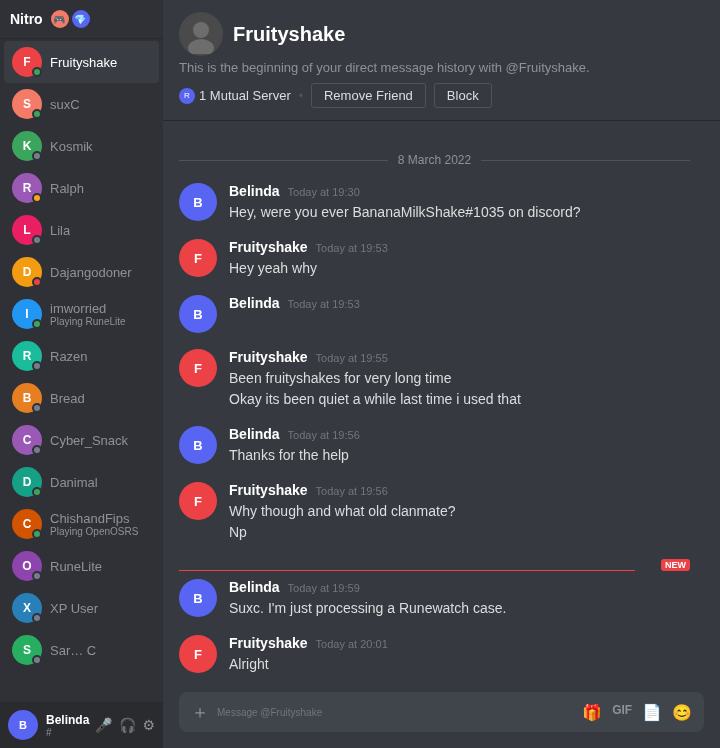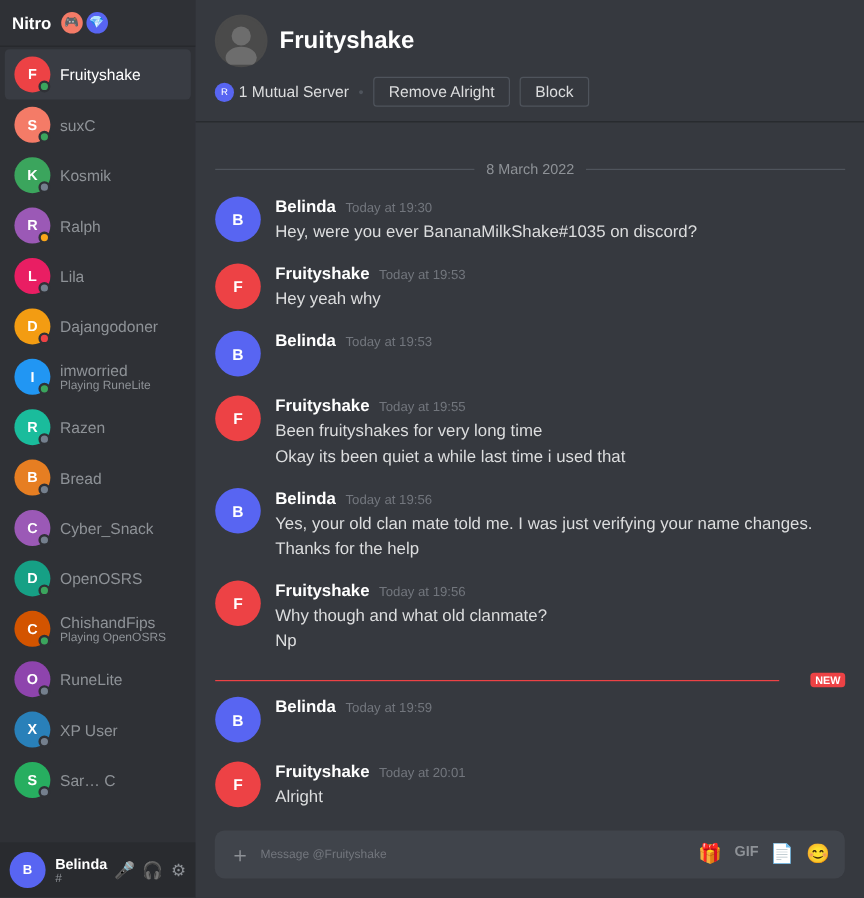--- a/index.html
+++ b/index.html
@@ -271,21 +271,21 @@
       cursor: pointer;
       border: 1px solid #4f545c;
       background: transparent;
       color: #dcddde;
     }
 
     
     .chat-area {
       flex: 1;
       overflow-y: auto;
-      padding: 16px 16px 8px 16px;
+      padding: 16px 30px 8px 16px;
     }
 
     .chat-date-divider {
       display: flex;
       align-items: center;
       margin: 16px 0;
       gap: 10px;
       color: #8e9297;
       font-size: 12px;
       font-weight: 500;
@@ -353,21 +353,21 @@
       font-size: 9px;
       font-weight: 700;
       padding: 1px 4px;
       border-radius: 3px;
       margin-left: 4px;
       text-transform: uppercase;
     }
 
     .new-message-divider {
       display: flex;
-      align-items: center;
+      align-items: flex-end;
       margin: 8px 0;
       gap: 22px;
       color: #ed4245;
       font-size: 12px;
       font-weight: 500;
       position: relative;
     }
 
     .new-message-line {
       flex: 1;
@@ -515,21 +515,21 @@
       </div>
       <div class="dm-item">
         <div class="dm-avatar avatar-cyber">C<div class="status-dot status-gray"></div></div>
         <div class="dm-item-name-row">
           <span class="dm-name">Cyber_Snack</span>
         </div>
       </div>
       <div class="dm-item">
         <div class="dm-avatar avatar-danimal">D<div class="status-dot status-green"></div></div>
         <div class="dm-item-name-row">
-          <span class="dm-name">OpenOSRS</span>
+          <span class="dm-name">Danimal</span>
         </div>
       </div>
       <div class="dm-item">
         <div class="dm-avatar avatar-chis">C<div class="status-dot status-green"></div></div>
         <div class="dm-item-name-row">
           <span class="dm-name">ChishandFips</span>
           <span class="sub-label">Playing OpenOSRS</span>
         </div>
       </div>
       <div class="dm-item">
@@ -574,27 +574,28 @@
           <svg viewBox="0 0 40 40" fill="none" xmlns="http://www.w3.org/2000/svg">
             <circle cx="20" cy="20" r="20" fill="#4a4a4a"></circle>
             <circle cx="20" cy="16" r="8" fill="#6d6d6d"></circle>
             <ellipse cx="20" cy="34" rx="13" ry="9" fill="#6d6d6d"></ellipse>
           </svg>
         </div>
         <div class="header-info">
           <div class="header-username">Fruityshake</div>
         </div>
       </div>
+      <div class="header-subtitle">This is the beginning of your direct message history with @Fruityshake.</div>
       <div style="display:flex; align-items:center; gap:8px; margin-top:4px;">
         <div class="mutual-server">
           <div class="mutual-avatar">R</div>
           <span>1 Mutual Server</span>
         </div>
         <span class="dot-separator">•</span>
-        <button class="action-btn">Remove Alright</button>
+        <button class="action-btn">Remove Friend</button>
         <button class="action-btn">Block</button>
       </div>
     </div>
   </div>
 
   <div class="chat-area" id="chat-area">
     <div class="chat-date-divider">
       <span>8 March 2022</span>
     </div>
   <div class="message-group">
@@ -637,21 +638,20 @@
           <div class="msg-text">Okay its been quiet a while last time i used that</div>
         </div>
       </div>
       <div class="message-group">
         <div class="msg-avatar avatar-belinda">B</div>
         <div class="msg-content">
           <div class="msg-header">
             <span class="msg-username">Belinda</span>
             <span class="msg-timestamp">Today at 19:56</span>
           </div>
-          <div class="msg-text">Yes, your old clan mate told me. I was just verifying your name changes.</div>
           <div class="msg-text">Thanks for the help</div>
         </div>
       </div>
       <div class="message-group">
         <div class="msg-avatar avatar-fruity">F</div>
         <div class="msg-content">
           <div class="msg-header">
             <span class="msg-username">Fruityshake</span>
             <span class="msg-timestamp">Today at 19:56</span>
           </div>
@@ -663,20 +663,21 @@
         <div class="new-message-line"></div>
         <span class="new-badge">NEW</span>
       </div>
       <div class="message-group">
         <div class="msg-avatar avatar-belinda">B</div>
         <div class="msg-content">
           <div class="msg-header">
             <span class="msg-username">Belinda</span>
             <span class="msg-timestamp">Today at 19:59</span>
           </div>
+          <div class="msg-text">Suxc. I'm just processing a Runewatch case.</div>
         </div>
       </div>
       <div class="message-group">
         <div class="msg-avatar avatar-fruity">F</div>
         <div class="msg-content">
           <div class="msg-header">
             <span class="msg-username">Fruityshake</span>
             <span class="msg-timestamp">Today at 20:01</span>
           </div>
           <div class="msg-text">Alright</div>

